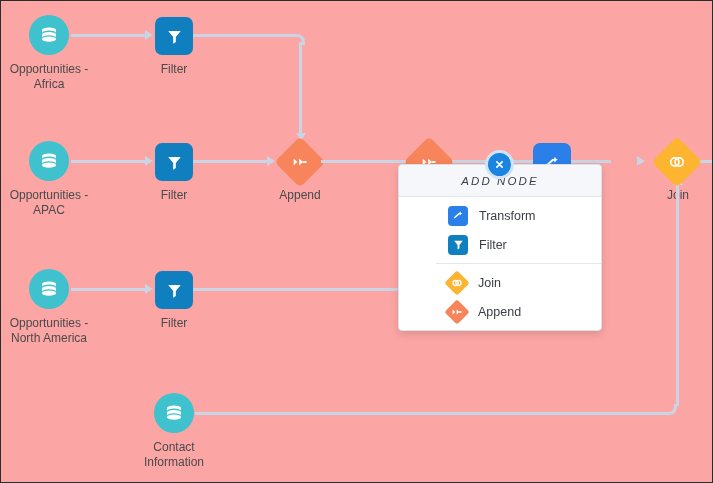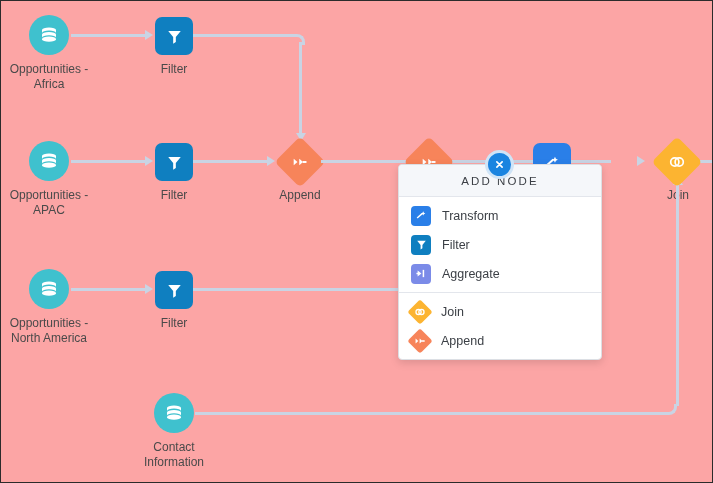--- a/index.html
+++ b/index.html
@@ -40,22 +40,22 @@
   .lbl{position:absolute;text-align:center;color:#4a4a4a;font-size:12px;
        line-height:15px;white-space:pre-line;}
 
   
   #popover{position:absolute;left:397px;top:163px;width:202px;
            background:#ffffff;border:1px solid #dcdfe4;border-radius:4px;
            box-shadow:0 3px 9px rgba(0,0,0,.13);z-index:40;}
   #pop-head{height:31px;background:#f5f7fa;border-bottom:1px solid #e3e6ec;
             display:flex;align-items:center;justify-content:center;
             border-radius:4px 4px 0 0;}
-  #pop-head span{font-size:11.5px;letter-spacing:2.1px;color:#3b3f45;}
-  .mgroup{padding:4px 0;}
+  #pop-head span{font-size:11.5px;letter-spacing:2.1px;color:#3b3f45;font-style:italic;}
+  .mgroup{padding:4px 0;margin-left:37px;}
   .mgroup+.mgroup{border-top:1px solid #e3e6ec;}
   .mitem{display:flex;align-items:center;height:29px;padding:0 0 0 12px;cursor:pointer;}
   .mico{width:20px;height:20px;border-radius:4px;flex:none;margin-right:11px;
         display:flex;align-items:center;justify-content:center;}
   .mico.t{background:#2a7fe8;}
   .mico.f{background:#0f7fc0;}
   .mico.a{background:#7b8be8;}
   .mico.dia{width:18px;height:18px;border-radius:3px;transform:rotate(45deg);margin-right:12px;}
   .mico.dia > svg{transform:rotate(-45deg);}
   .mico.j{background:#fcb431;}
@@ -226,30 +226,20 @@
 
       <div class="mitem">
         <span class="mico f">
           <svg width="13" height="13" viewBox="0 0 20 20">
             <path d="M3.4 4.3h13.2L11.4 10.6v5.3l-2.8 1.6v-6.9z" fill="#fff"></path>
           </svg>
         </span>
         <span class="mlbl">Filter</span>
       </div>
 
-      <div class="mitem">
-        <span class="mico a">
-          <svg width="13" height="13" viewBox="0 0 20 20">
-            <rect x="11.8" y="4.4" width="2.3" height="11.2" fill="#fff"></rect>
-            <path d="M9.8 10L4 5.4v9.2z" fill="#fff"></path>
-            <rect x="2.2" y="8.9" width="3" height="2.2" fill="#fff"></rect>
-          </svg>
-        </span>
-        <span class="mlbl">Aggregate</span>
-      </div>
     </div>
 
     <div class="mgroup">
       <div class="mitem">
         <span class="mico dia j">
           <svg width="12" height="12" viewBox="0 0 20 20">
             <circle cx="7.6" cy="10" r="4.3" fill="none" stroke="#fff" stroke-width="2.2"></circle>
             <circle cx="12.4" cy="10" r="4.3" fill="none" stroke="#fff" stroke-width="2.2"></circle>
           </svg>
         </span>

